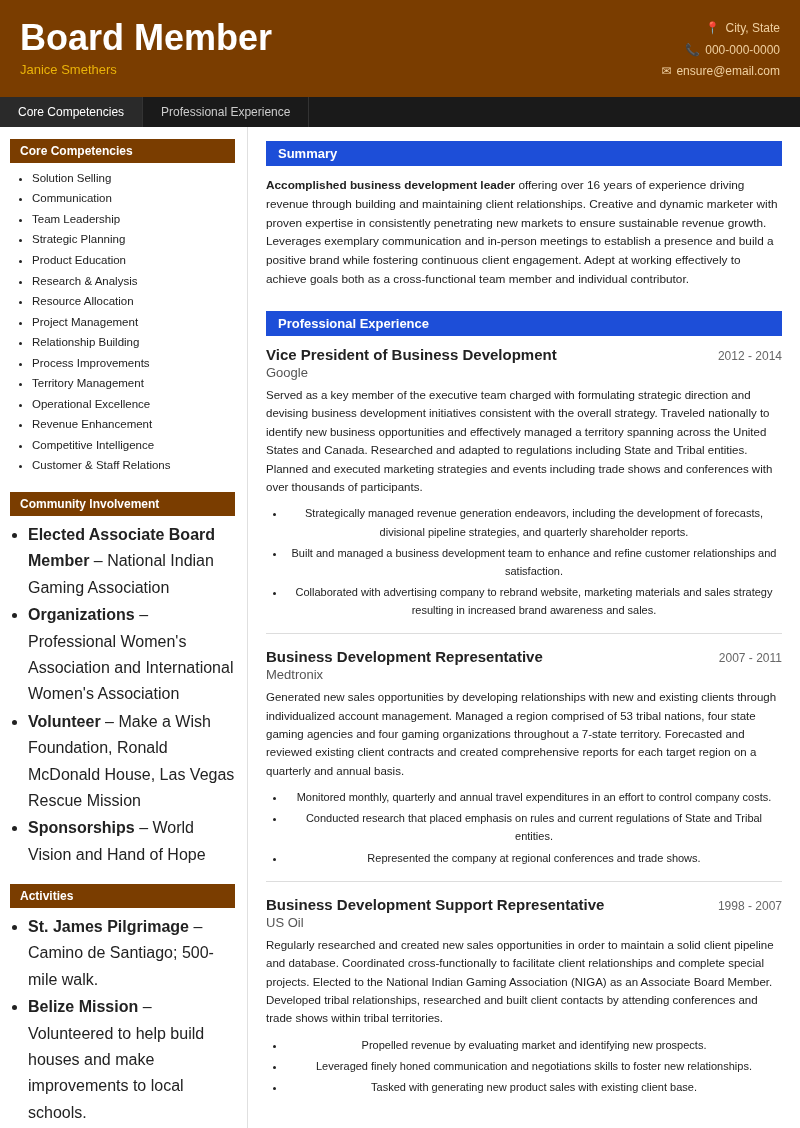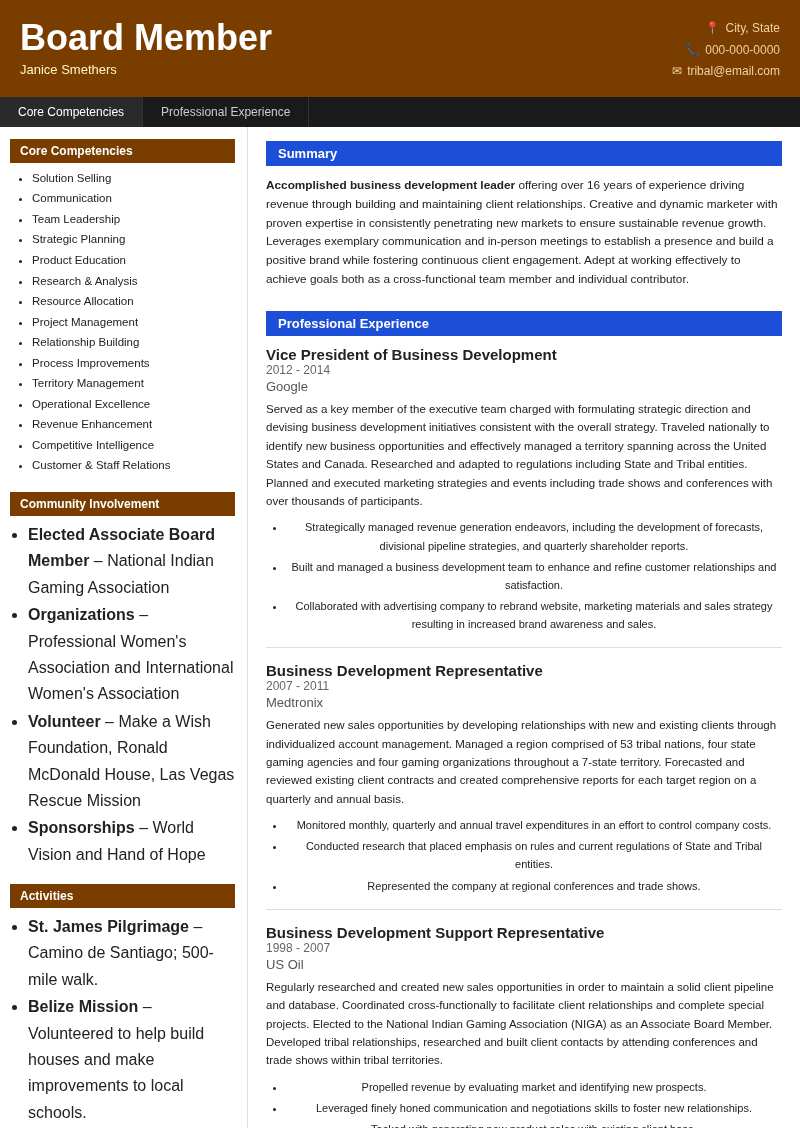--- a/index.html
+++ b/index.html
@@ -9,21 +9,21 @@
     .header {
       background: #7a3d00;
       color: #fff;
       padding: 18px 20px 14px 20px;
       display: flex;
       justify-content: space-between;
       align-items: flex-start;
       gap: 35px;
     }
     .header-left h1 { font-size: 36px; font-weight: bold; line-height: 1.1; }
-    .header-left .subtitle { font-size: 13px; margin-top: 4px; color: #fef9c3; }
+    .header-left .subtitle { font-size: 13px; margin-top: 4px; color: #eab308; }
     .header-right { text-align: right; font-size: 12px; color: #f0d0a0; line-height: 1.8; }
     .header-right .contact-item { display: flex; align-items: center; justify-content: flex-end; gap: 5px; }
 
     
     .nav {
       background: #1a1a1a;
       display: flex;
       gap: 0;
     }
     .nav-item {
@@ -98,21 +98,20 @@
     }
 
     .summary-text { font-size: 11.8px; line-height: 1.6; }
     .summary-text strong { font-weight: bold; }
 
     .job-header {
       display: flex;
       justify-content: space-between;
       align-items: baseline;
       margin-bottom: 2px;
-      flex-direction: column;
     }
     .job-title { font-size: 15px; font-weight: bold; color: #222; }
     .job-dates { font-size: 12px; color: #666; }
     .job-company { font-size: 13px; color: #555; margin-bottom: 6px; }
     .job-desc { font-size: 11.5px; line-height: 1.6; margin-bottom: 8px; }
     .job-bullets {
       list-style: disc;
       padding-left: 20px;
       font-size: 11px;
       line-height: 1.65;
@@ -135,21 +134,21 @@
     <div class="contact-item">
       <span>📍</span>
       <span>City, State</span>
     </div>
     <div class="contact-item">
       <span>📞</span>
       <span>000-000-0000</span>
     </div>
     <div class="contact-item">
       <span>✉</span>
-      <span>tribal@email.com</span>
+      <span>ensure@email.com</span>
     </div>
   </div>
 </div>
 
 <div class="nav">
   <div class="nav-item active">Core Competencies</div>
   <div class="nav-item">Professional Experience</div>
 </div>
 
 <div class="main-layout">

